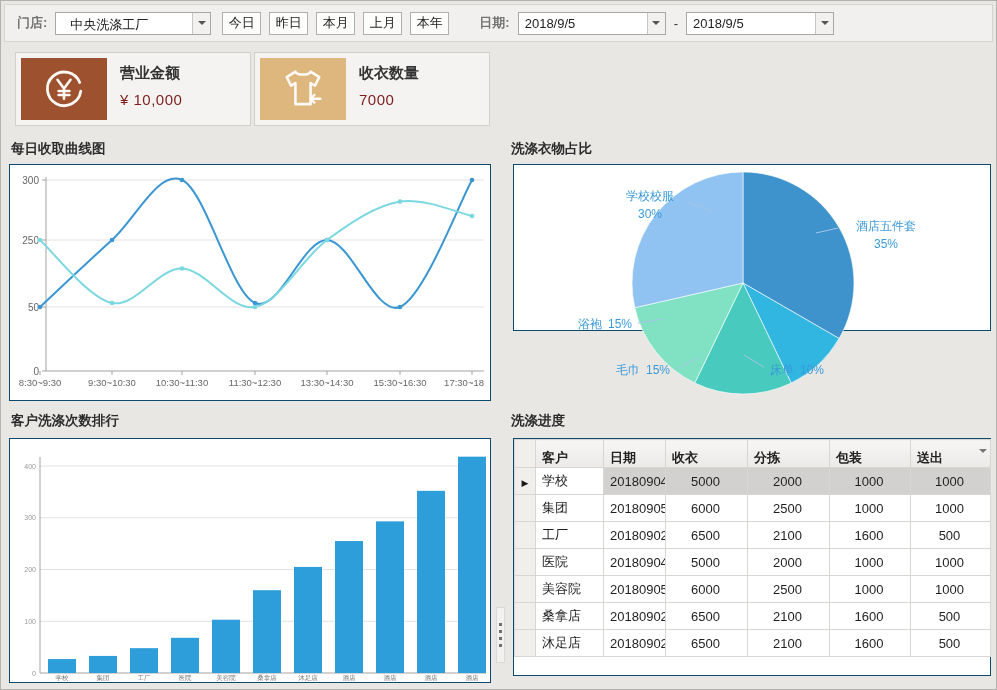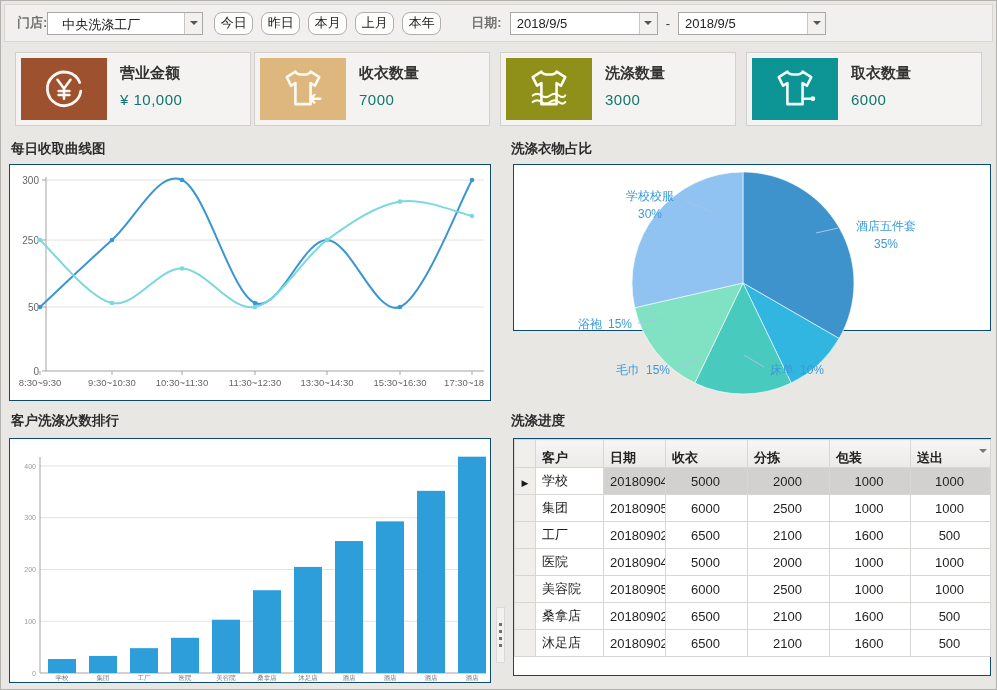--- a/index.html
+++ b/index.html
@@ -4,31 +4,31 @@
 <style>
   html,body{margin:0;padding:0;background:#cfcdca;font-family:"Liberation Sans","DejaVu Sans",sans-serif;}
   #window{position:relative;width:997px;height:690px;background:#e9e7e4;border:1px solid #b4b2af;box-sizing:border-box;overflow:hidden;}
   
   .toolbar{position:absolute;left:3px;top:3px;width:989px;height:38px;background:#f1f0ee;border:1px solid #d8d5d2;box-sizing:border-box;display:flex;align-items:center;}
   .tb-label{font-size:13px;font-weight:700;color:#737373;margin-left:12px;}
   .combo{display:flex;height:23px;background:#fff;border:1px solid #a9a7a4;box-sizing:border-box;align-items:stretch;}
   .combo .value{flex:1;font-size:13px;color:#222;padding:3px 4px 0 14px;white-space:nowrap;overflow:hidden;}
   .combo .arrow{width:17px;border-left:1px solid #c9c7c4;background:#f2f1ef;display:flex;align-items:center;justify-content:center;}
   .combo .arrow:after{content:"";border:4px solid transparent;border-top-color:#555;margin-top:4px;}
-  .store-combo{width:156px;}
+  .store-combo{width:156px;margin-left:8px;}
   .date-combo{width:148px;}
-  .tb-btn{width:39px;height:23px;background:#fdfdfc;border:1px solid #b1afac;border-radius:8px;font-size:13px;color:#222;margin-left:8px;padding:0;font-family:inherit;}
+  .tb-btn{width:39px;height:23px;background:#fdfdfc;border:1px solid #b1afac;border-radius:0;font-size:13px;color:#222;margin-left:8px;padding:0;font-family:inherit;}
   .tb-btn:first-of-type{margin-left:11px;}
   .date-sep{font-size:13px;color:#333;margin:0 8px;}
   .gap30{margin-left:30px;}
   
   .kpi{position:absolute;top:51px;width:236px;height:74px;background:#f4f3f1;border:1px solid #d2cfcc;box-sizing:border-box;padding-left:27px;}
   .kpi-icon{position:absolute;left:5px;top:5px;width:86px;height:62px;display:flex;align-items:center;justify-content:center;}
   .kpi-title{position:absolute;left:104px;top:11px;font-size:15px;font-weight:700;color:#333;}
-  .kpi-value{position:absolute;left:104px;top:38px;font-size:15px;color:#0f766e;letter-spacing:.5px;}
+  .kpi-value{position:absolute;left:104px;top:38px;font-size:15px;color:#7f1d1d;letter-spacing:.5px;}
   
   .sec-title{position:absolute;font-size:13.5px;font-weight:700;color:#2c2c2c;}
   .panel{position:absolute;background:#fff;border:1px solid #0c4a6e;box-sizing:border-box;}
   svg{display:block;}
   .ax{font-size:9.5px;fill:#666;font-family:"Liberation Sans",sans-serif;}
   .ay{font-size:10px;fill:#666;font-family:"Liberation Sans",sans-serif;}
   .axs{font-size:7px;fill:#999;font-family:"Liberation Sans",sans-serif;}
   .axxs{font-size:6.5px;fill:#777;font-family:"Liberation Sans",sans-serif;}
   
   .pie-label{position:absolute;font-size:12px;color:#3a9ad9;line-height:18px;}
@@ -92,41 +92,20 @@
   </div>
   <div class="kpi" style="left:253px">
     <div class="kpi-icon" style="background: rgb(221, 183, 126);">
       <svg width="52" height="52" viewBox="0 0 48 48">
         <path d="M17 8 L9 13 L13 21 L17 18.5 L17 38 L31 38 L31 18.5 L35 21 L39 13 L31 8 C29.5 11.5 18.5 11.5 17 8 Z" fill="none" stroke="#fdfaf5" stroke-width="2.4" stroke-linejoin="round"></path>
         <path d="M40 33 L31 33 M34.5 29.5 L31 33 L34.5 36.5" fill="none" stroke="#fdfaf5" stroke-width="2.2" stroke-linecap="round"></path>
       </svg>
     </div>
     <div class="kpi-title">收衣数量</div>
     <div class="kpi-value">7000</div>
-  </div>
-  <div class="kpi" style="left:499px">
-    <div class="kpi-icon" style="background: rgb(143, 144, 25);">
-      <svg width="52" height="52" viewBox="0 0 48 48">
-        <path d="M17 8 L9 13 L13 21 L17 18.5 L17 38 L31 38 L31 18.5 L35 21 L39 13 L31 8 C29.5 11.5 18.5 11.5 17 8 Z" fill="none" stroke="#fdfcf2" stroke-width="2.4" stroke-linejoin="round"></path>
-        <path d="M9 30 q4 -3 8 0 t8 0 t8 0 t6 0 M9 36 q4 -3 8 0 t8 0 t8 0 t6 0" fill="none" stroke="#fdfcf2" stroke-width="2" stroke-linecap="round"></path>
-      </svg>
-    </div>
-    <div class="kpi-title">洗涤数量</div>
-    <div class="kpi-value">3000</div>
-  </div>
-  <div class="kpi" style="left:745px">
-    <div class="kpi-icon" style="background: rgb(13, 149, 149);">
-      <svg width="52" height="52" viewBox="0 0 48 48">
-        <path d="M17 8 L9 13 L13 21 L17 18.5 L17 38 L31 38 L31 18.5 L35 21 L39 13 L31 8 C29.5 11.5 18.5 11.5 17 8 Z" fill="none" stroke="#f2fbfa" stroke-width="2.4" stroke-linejoin="round"></path>
-        <path d="M31 33 L39 33" fill="none" stroke="#f2fbfa" stroke-width="2.2" stroke-linecap="round"></path>
-        <circle cx="40.5" cy="33" r="2.2" fill="#f2fbfa"></circle>
-      </svg>
-    </div>
-    <div class="kpi-title">取衣数量</div>
-    <div class="kpi-value">6000</div>
   </div>
 
   <div class="sec-title" style="left:10px;top:139px">每日收取曲线图</div>
   <div class="sec-title" style="left:510px;top:139px">洗涤衣物占比</div>
   <div class="sec-title" style="left:10px;top:411px">客户洗涤次数排行</div>
   <div class="sec-title" style="left:510px;top:411px">洗涤进度</div>
 
   <div class="panel" style="left:8px;top:163px;width:482px;height:237px">
     <svg id="line-svg" width="480" height="235">
         <line x1="36" y1="15" x2="474" y2="15" stroke="#e4e2e0" stroke-width="1"></line>

